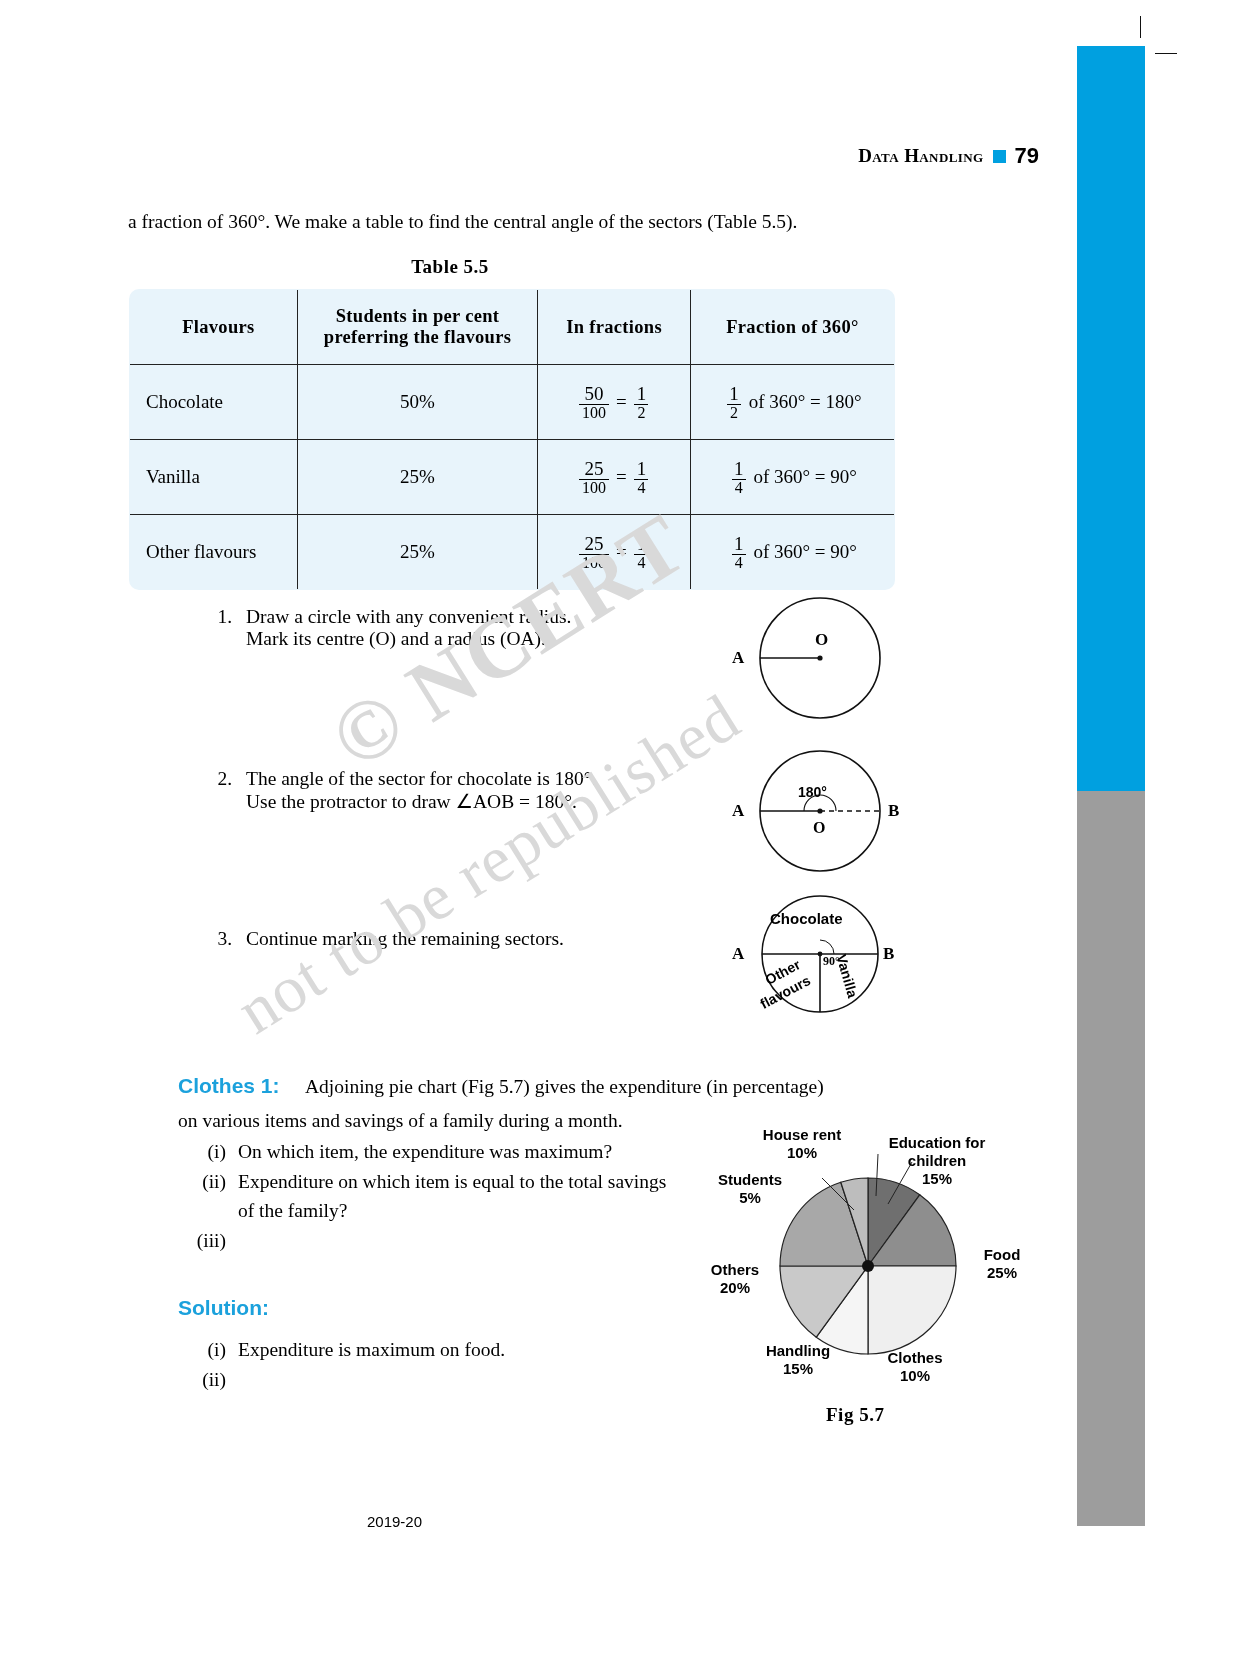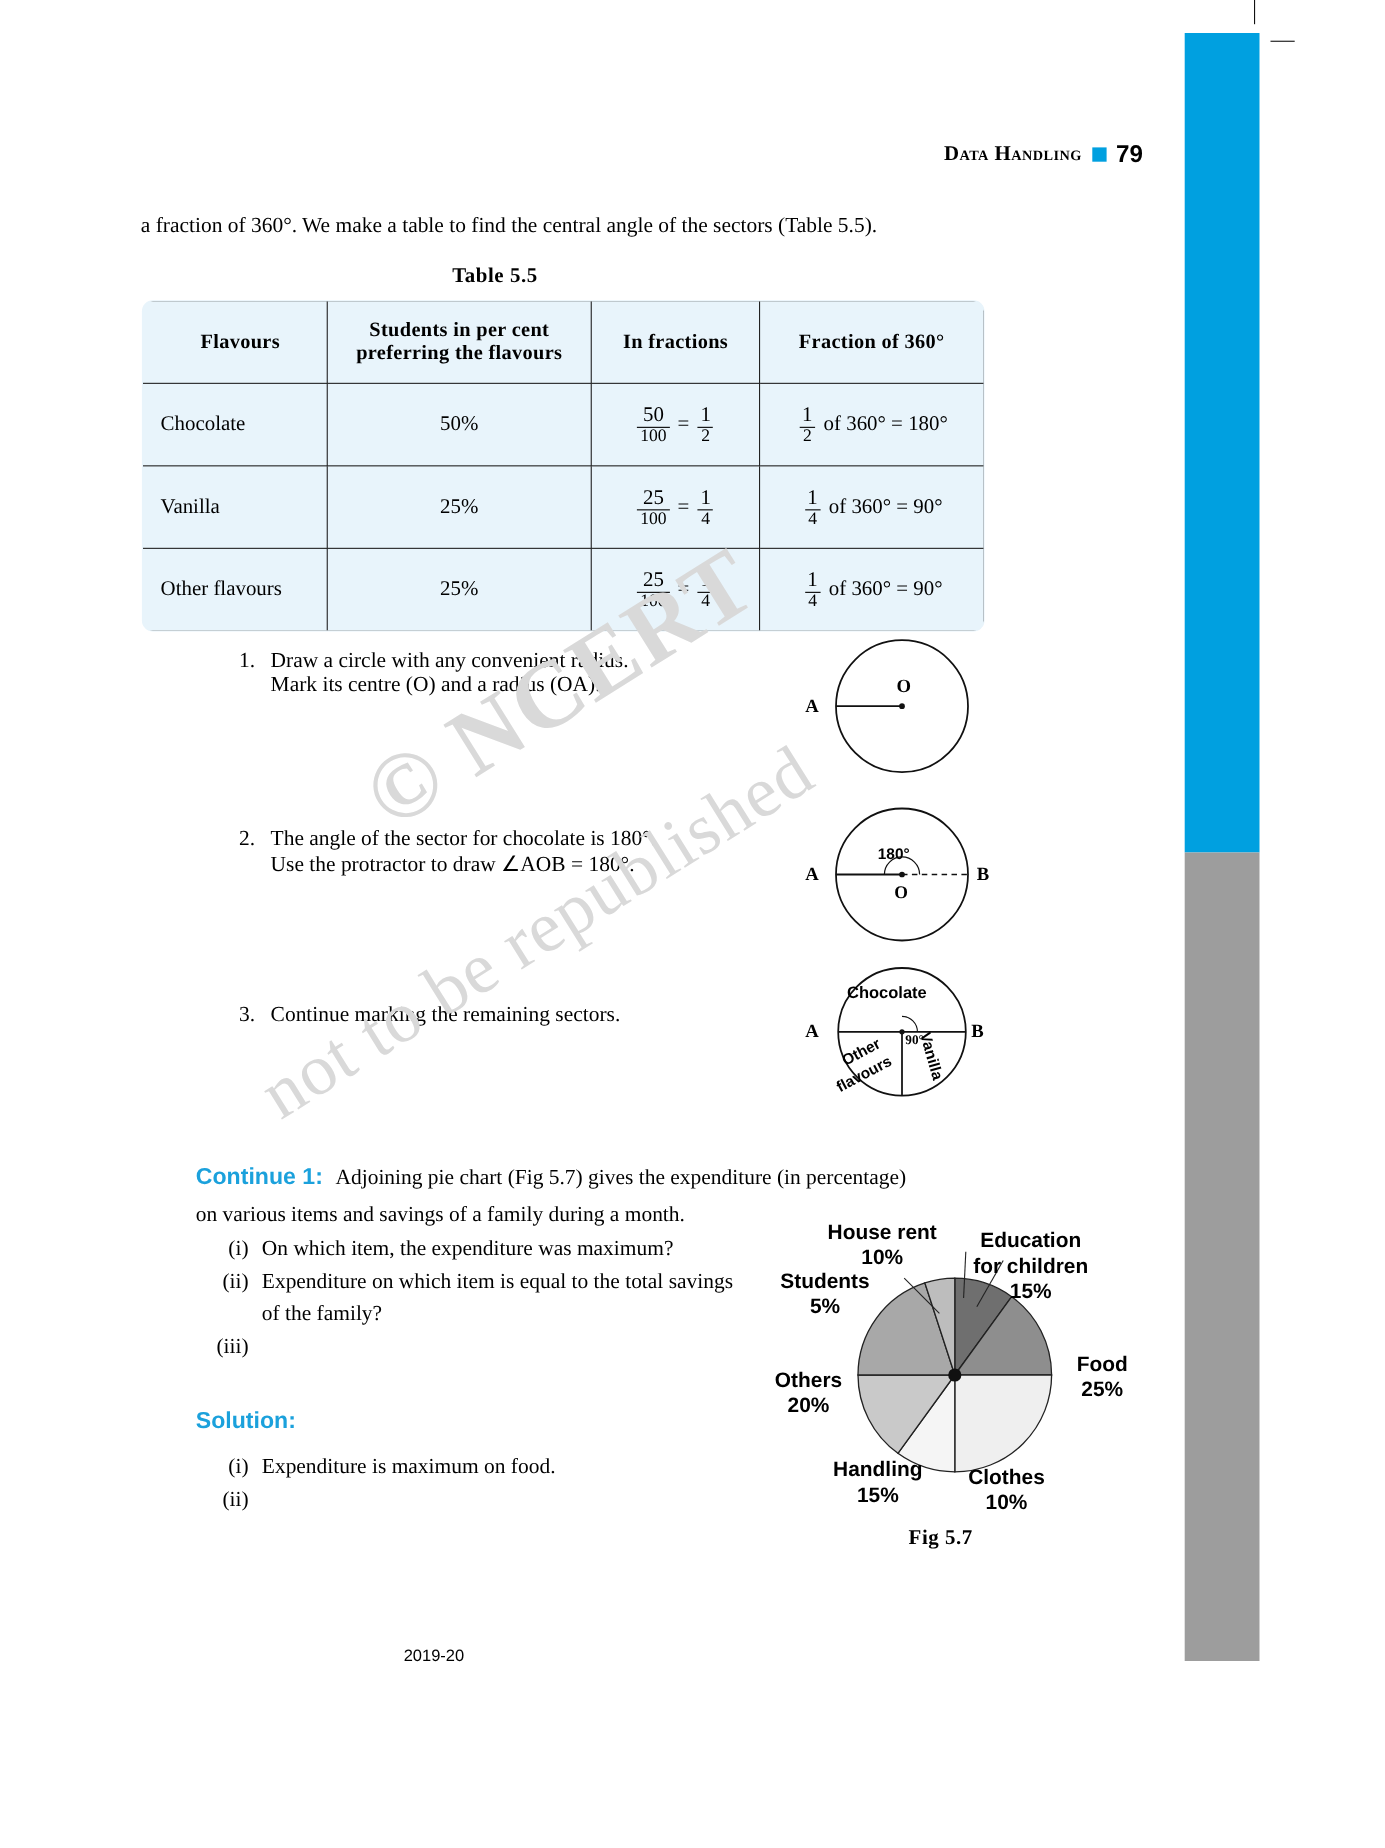--- a/index.html
+++ b/index.html
@@ -4,21 +4,21 @@
 <style>
   html,body{margin:0;padding:0;}
   body{
     width:1259px;height:1680px;
     background:#ffffff;
     font-family:"Liberation Serif", serif;
     color:#000;
     position:relative;
     overflow:hidden;
   }
-  .page{position:absolute;inset:0;}
+  .page{position:absolute;inset:0;margin-top:16px;}
 
   
   .bar-blue{position:absolute;left:1077px;top:30px;width:68px;height:745px;background:#00a0e0;}
   .bar-grey{position:absolute;left:1077px;top:775px;width:68px;height:735px;background:#9d9d9d;}
   .tick-top{position:absolute;left:1140px;top:0px;width:1px;height:22px;background:#111;}
   .tick-right{position:absolute;left:1155px;top:37px;width:22px;height:1px;background:#111;}
 
   
   .header{position:absolute;right:220px;top:127px;display:flex;align-items:center;gap:9px;}
   .header .chap{font-variant:small-caps;font-size:19px;font-weight:bold;letter-spacing:.4px;}
@@ -59,21 +59,21 @@
   .exlabel{color:#1ba1dc;font-weight:bold;font-size:21px;font-family:"Liberation Sans",sans-serif;}
   .qlist{position:absolute;left:186px;top:1118px;width:500px;font-size:19.5px;line-height:1.45;}
   .qrow{position:relative;margin-bottom:2px;}
   .qrow .rn{position:absolute;left:0;top:0;width:40px;text-align:right;}
   .qrow .rt{margin-left:52px;display:block;}
   .sol{position:absolute;left:178px;top:1280px;color:#1ba1dc;font-weight:bold;font-size:21px;font-family:"Liberation Sans",sans-serif;}
   .sollist{position:absolute;left:186px;top:1320px;width:520px;font-size:19.5px;line-height:1.45;}
 
   
   .piewrap{position:absolute;left:690px;top:1100px;width:360px;height:330px;}
-  .pielabel{position:absolute;font-family:"Liberation Sans",sans-serif;font-weight:bold;font-size:19px;text-align:center;line-height:1.2;}
+  .pielabel{position:absolute;font-family:"Liberation Sans",sans-serif;font-weight:bold;font-size:15px;text-align:center;line-height:1.2;}
   .figcap{position:absolute;left:826px;top:1388px;font-weight:bold;font-size:19px;letter-spacing:.5px;}
 
   
   .footer{position:absolute;left:0;right:0;top:1497px;text-align:center;font-size:15px;font-family:"Liberation Sans",sans-serif;}
   .footer span{margin-right:470px;}
 
   
   .wm{position:absolute;left:160px;top:480px;width:860px;height:620px;pointer-events:none;
       color:#d9d9d9;font-family:"Liberation Serif",serif;}
   .wm .l1{position:absolute;left:150px;top:95px;font-size:86px;transform:rotate(-32deg);font-weight:bold;letter-spacing:2px;}
@@ -247,21 +247,21 @@
     <span style="position:absolute;left:-8px;top:48px;font-weight:bold;font-size:17px;">A</span>
     <span style="position:absolute;left:143px;top:48px;font-weight:bold;font-size:17px;">B</span>
     <span style="position:absolute;left:30px;top:14px;font-weight:bold;font-size:15px;font-family:'Liberation Sans',sans-serif;">Chocolate</span>
     <span style="position:absolute;left:83px;top:58px;font-weight:bold;font-size:12px;font-family:Liberation Serif, serif;">90°</span>
     <span style="position:absolute;left:85px;top:72px;font-weight:bold;font-size:14px;font-family:'Liberation Sans',sans-serif;transform:rotate(74deg);">Vanilla</span>
     <span style="position:absolute;left:24px;top:68px;font-weight:bold;font-size:14px;font-family:'Liberation Sans',sans-serif;transform:rotate(-28deg);">Other</span>
     <span style="position:absolute;left:18px;top:88px;font-weight:bold;font-size:14px;font-family:'Liberation Sans',sans-serif;transform:rotate(-28deg);">flavours</span>
   </div>
 
   <div style="position:absolute;left:178px;top:1058px;">
-    <span class="exlabel">Continue 1:</span>
+    <span class="exlabel">Clothes 1:</span>
   </div>
   <div style="position:absolute;left:305px;top:1060px;width:600px;font-size:19.5px;">Adjoining pie chart (Fig 5.7) gives the expenditure (in percentage)</div>
   <div style="position:absolute;left:178px;top:1094px;width:600px;font-size:19.5px;">on various items and savings of a family during a month.</div>
 
   <div class="qlist" style="top:1122px;">
     <div class="qrow">
       <span class="rn">(i)</span>
       <span class="rt">On which item, the expenditure was maximum?</span>
     </div>
     <div class="qrow">

